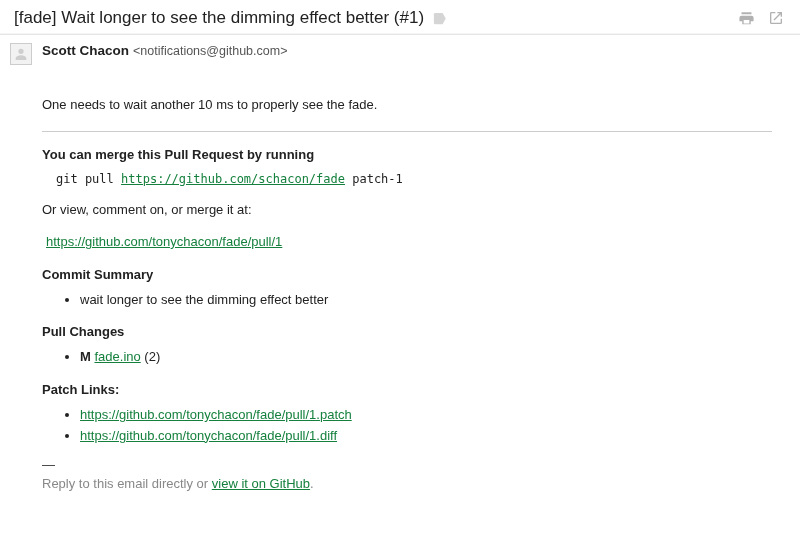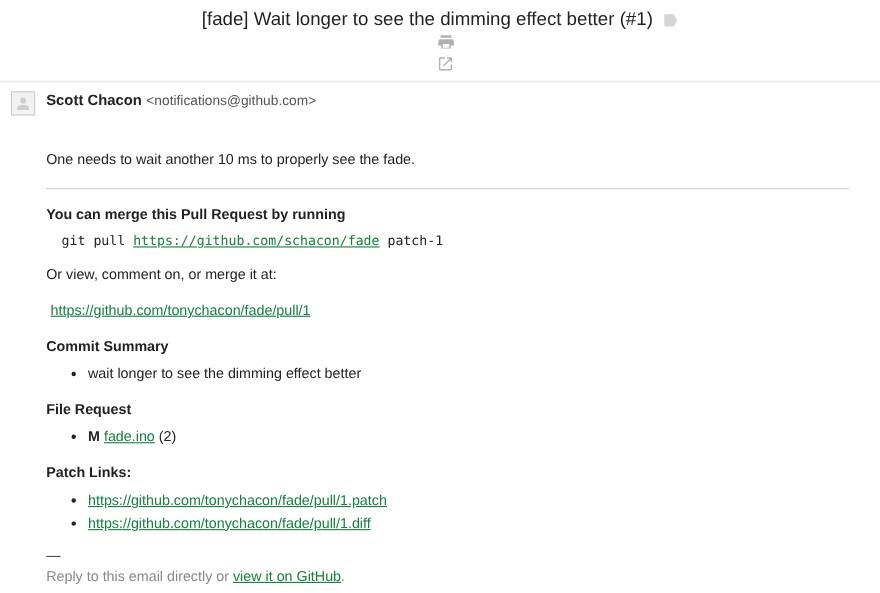--- a/index.html
+++ b/index.html
@@ -9,21 +9,20 @@
     font-family: Arial, Helvetica, sans-serif;
     font-size: 13px;
     color: #222;
     background: #fff;
     width: 800px;
   }
   .subject-bar {
     display: flex;
     align-items: center;
     padding: 8px 14px 6px 14px;
-    flex-direction: column;
   }
   .subject {
     flex: 1;
     font-size: 17px;
     color: #222;
     display: flex;
     align-items: center;
     gap: 8px;
   }
   .label-icon {
@@ -176,21 +175,21 @@
   <pre><span class="mono">git pull </span><a class="mono">https://github.com/schacon/fade</a><span class="mono"> patch-1</span></pre>
 
   <p>Or view, comment on, or merge it at:</p>
   <p style="margin-left:4px;"><a>https://github.com/tonychacon/fade/pull/1</a></p>
 
   <h4>Commit Summary</h4>
   <ul>
     <li>wait longer to see the dimming effect better</li>
   </ul>
 
-  <h4>File Request</h4>
+  <h4>Pull Changes</h4>
   <ul>
     <li>
       <b>M</b>
       <a>fade.ino</a>
       <span>(2)</span>
     </li>
   </ul>
 
   <h4>Patch Links:</h4>
   <ul>

